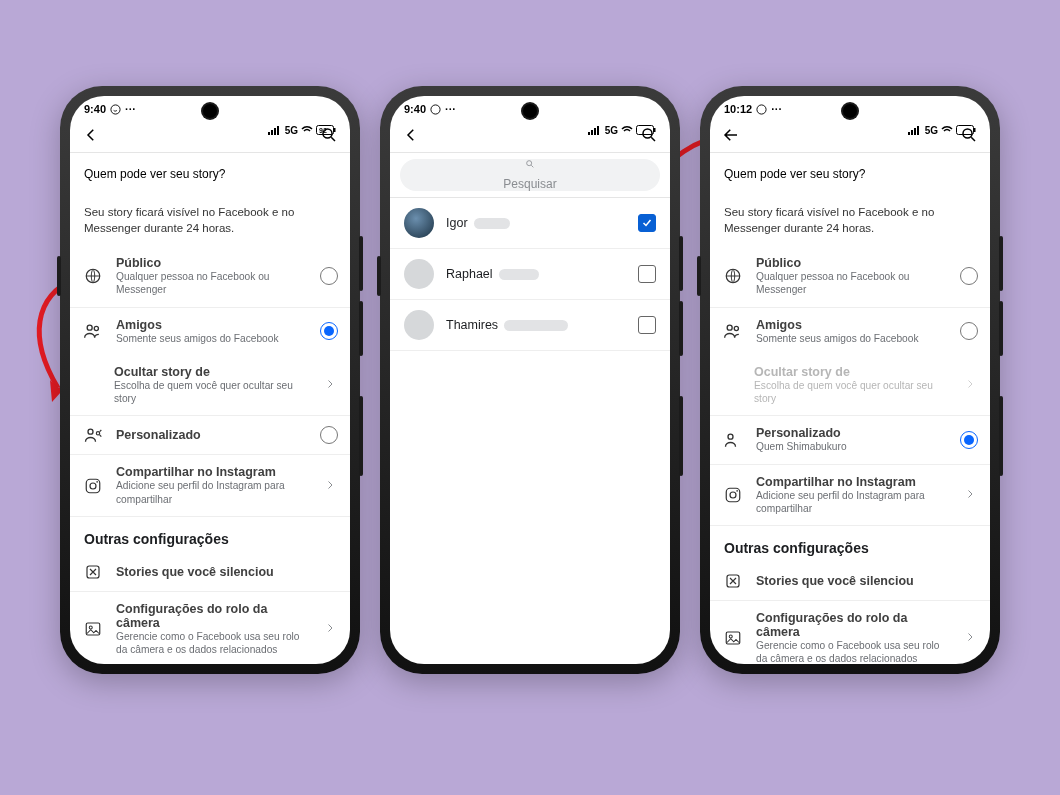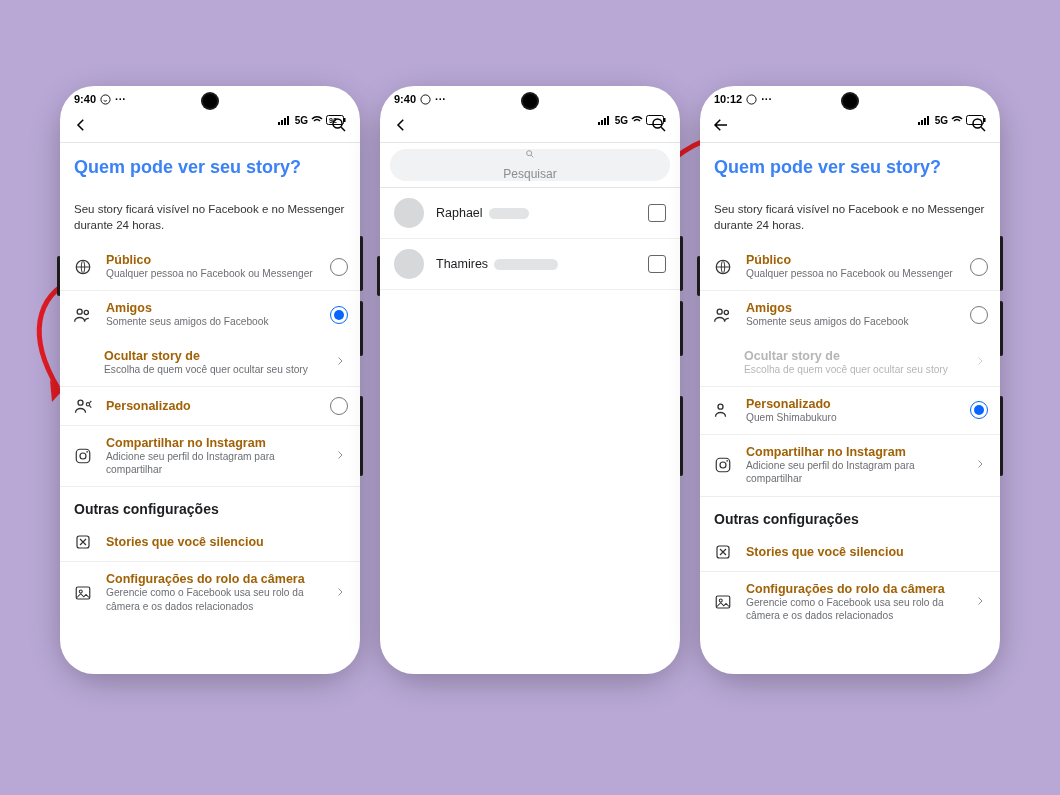--- a/index.html
+++ b/index.html
@@ -15,20 +15,21 @@
     display: flex;
     justify-content: center;
     gap: 20px;
     padding-top: 86px;
   }
   .phone {
     width: 300px;
     height: 588px;
     background: linear-gradient(#3b3b3b,#111);
     border-radius: 42px;
+    padding: 10px;
     box-shadow: 0 8px 30px rgba(0,0,0,.25);
     position: relative;
   }
   .side-btn { position:absolute; background:#1c1c1c; border-radius:3px; }
   .sb-r1 { right:-3px; top:150px; width:4px; height:55px; }
   .sb-r2 { right:-3px; top:215px; width:4px; height:55px; }
   .sb-r3 { right:-3px; top:310px; width:4px; height:80px; }
   .sb-l1 { left:-3px; top:170px; width:4px; height:40px; }
   .screen {
     background:#fff;
@@ -54,34 +55,34 @@
     position:absolute; top:8px; left:50%; transform:translateX(-50%);
     width:14px; height:14px; background:#000; border-radius:50%;
     box-shadow:0 0 0 2px #1a1a1a;
   }
   .nav {
     display:flex; align-items:center; justify-content:space-between;
     padding:4px 12px 8px;
   }
   .hr { height:1px; background:#e5e5e5; }
   .section-title {
-    font-size:18px; font-weight:700; color:#3b82f6;
+    font-size:12px; font-weight:400; color:#000000;
     padding:14px 14px 4px;
   }
   .section-sub {
     font-size:11.5px; color:#333; padding:0 14px 10px; line-height:1.35;margin-top:20px;
   }
   .row {
     display:flex; align-items:center; padding:10px 12px; gap:12px;
     border-bottom:1px solid #eee;
   }
   .row.no-border { border-bottom:none;justify-content:space-between; }
   .row .icon { flex:0 0 22px; display:flex; justify-content:center; color:#333;}
   .row .txt { flex:1; }
-  .row .title { font-size:12.5px; font-weight:600; color:#a16207; }
+  .row .title { font-size:12.5px; font-weight:600; color:#404040; }
   .row .sub { font-size:10.2px; color:#6b6e73; line-height:1.3; }
   .row.indent { padding-left:44px; }
   .row.dim .title, .row.dim .sub { color:#b6b6b6; }
   .row.dim svg { color:#cfcfcf; }
   .radio {
     width:18px; height:18px; border:1.6px solid #777; border-radius:50%;
     display:flex; align-items:center; justify-content:center; flex:0 0 18px;
   }
   .radio.on { border-color:#0866ff; }
   .radio.on::after { content:""; width:10px; height:10px; background:#0866ff; border-radius:50%; }
@@ -320,20 +321,32 @@
     <div class="search">
       <svg width="14" height="14" viewBox="0 0 24 24">
             <circle cx="10" cy="10" r="6" stroke="currentColor" stroke-width="2" fill="none"></circle>
             <path d="M15 15l5 5" stroke="currentColor" stroke-width="2"></path>
           </svg>
       <span>Pesquisar</span>
     </div>
     <div class="hr"></div>
     <div id="user-list">
           <div class="user">
+            <div class="avatar av1"></div>
+            <div class="uname">
+              <span>Igor</span>
+              <span class="blur-pill bp36"></span>
+            </div>
+            <div class="checkbox on">
+              <svg width="12" height="12" viewBox="0 0 24 24">
+                <path d="M5 12l5 5 9-11" stroke="currentColor" stroke-width="3" fill="none"></path>
+              </svg>
+            </div>
+          </div>
+          <div class="user">
             <div class="avatar avg"></div>
             <div class="uname">
               <span>Raphael</span>
               <span class="blur-pill bp40"></span>
             </div>
             <div class="checkbox"></div>
           </div>
           <div class="user">
             <div class="avatar avg"></div>
             <div class="uname">

